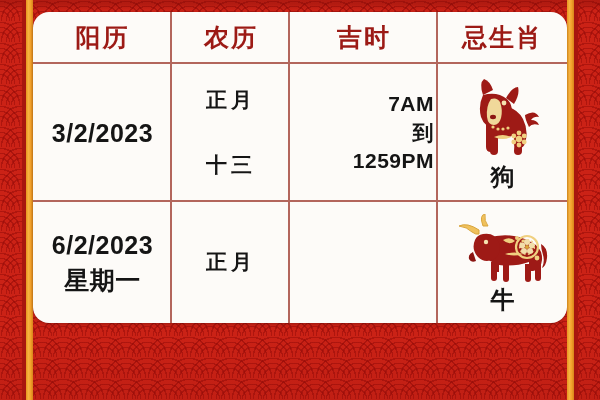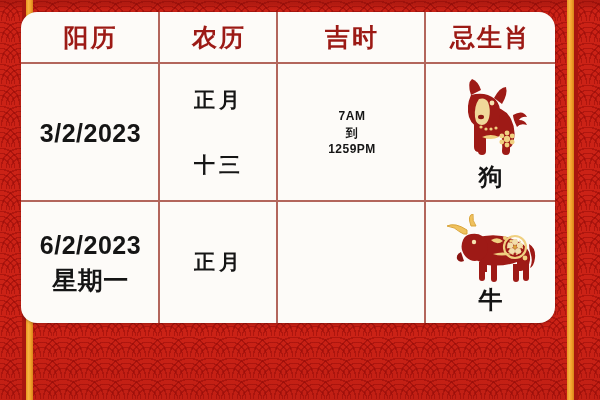--- a/index.html
+++ b/index.html
@@ -52,21 +52,21 @@
     bottom: 0;
     width: 4px;
     background: #a8160e;
   }
   .rail-edge.le { left: 22px; }
   .rail-edge.re { left: 574px; }
 
   
   .card {
     position: absolute;
-    left: 21px;
+    left: 33px;
     top: 12px;
     width: 534px;
     height: 311px;
     background: #fdfbf8;
     border-radius: 16px 16px 16px 16px;
     box-shadow: 0 1px 3px rgba(0,0,0,.25);
     overflow: hidden;
   }
 
   .table {
@@ -113,21 +113,21 @@
   }
 
   .td {
     color: #151515;
     font-weight: 700;
     line-height: 1.38;
   }
   .td .line { display: block; }
   .td.date   { font-size: 25px; letter-spacing: .5px; }
   .td.lunar  { font-size: 21px; letter-spacing: 4px; gap: 36px; }
-  .td.hour-a { font-size: 12px; letter-spacing: .5px; }
+  .td.hour-a { font-size: 21px; letter-spacing: .5px; align-items: flex-end; }
   .td.hour-b { font-size: 15.5px; letter-spacing: 0; }
 
   
   .zodiac {
     gap: 1px;
   }
   .zodiac svg { display: block; }
   .zodiac-label {
     color: #141414;
     font-weight: 700;

